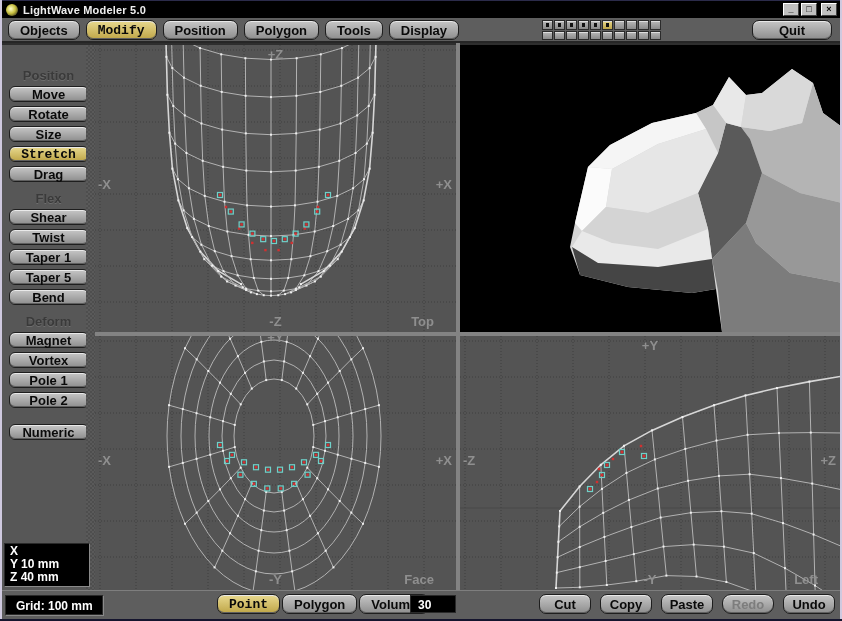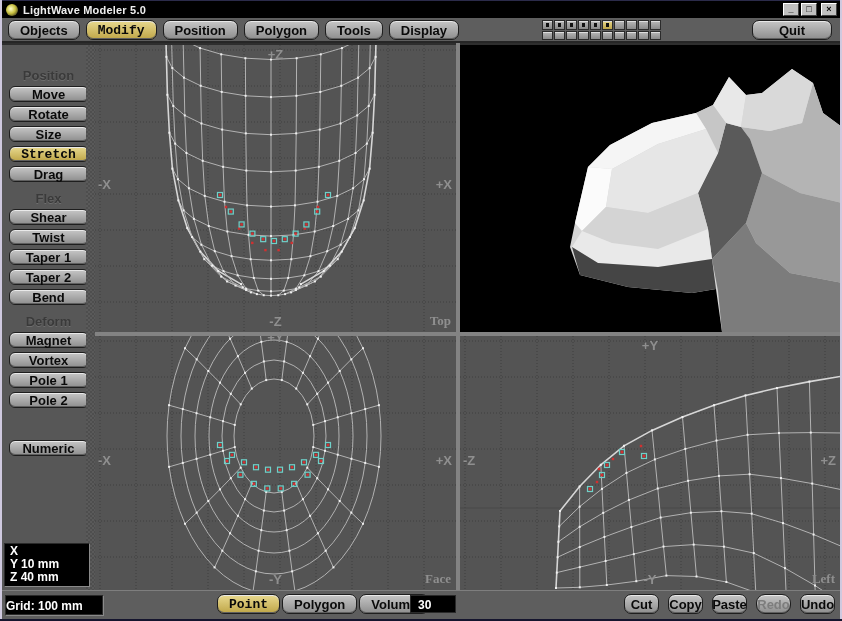--- a/index.html
+++ b/index.html
@@ -47,21 +47,21 @@
   
   .sidebar{position:absolute;left:2px;top:45px;width:93px;height:545px;background:#575757;z-index:10;}
   .sidebar::after{content:"";position:absolute;right:0;top:0;bottom:0;width:9px;
       background:conic-gradient(#4e4e4e 0 25%, #5a5a5a 0 50%, #4e4e4e 0 75%, #5a5a5a 0);
       background-size:4px 4px;}
   #sidebar-body{padding-top:4px;}
   .side-label{margin-top:9px;text-align:center;font-size:13px;font-weight:bold;color:#3a3a3a;
               text-shadow:0 1px 0 #6e6e6e;height:14px;}
   .side-label.first{margin-top:19px;}
   .side-btn{width:80px;height:16px;margin:4px auto 0;font-size:13px;border-radius:6px;}
-  .numeric{margin-top:32px;}
+  .numeric{margin-top:16px;}
 
   
   .coord-box{position:absolute;left:4px;top:543px;width:86px;height:44px;background:#000;
              border:1px solid #8a8a8a;border-left-color:#2a2a2a;border-top-color:#2a2a2a;
              z-index:20;padding:1px 5px;}
   .cline{color:#fff;font-size:12px;font-weight:bold;line-height:13px;white-space:pre;}
 
   
   .vp{position:absolute;background:#545454;overflow:hidden;}
   #vp-top{left:95px;top:45px;width:361px;height:287px;}
@@ -71,33 +71,33 @@
   .div-v{position:absolute;left:456px;top:43px;width:4px;height:547px;background:#838383;}
   .div-h{position:absolute;left:95px;top:332px;width:745px;height:4px;background:#838383;}
   .darkline{position:absolute;left:2px;right:2px;top:43px;height:2px;background:#2e2e2e;}
   .vp svg{position:absolute;left:0;top:0;}
   .axl{position:absolute;font-weight:bold;font-size:13px;color:#8f8f8f;z-index:3;}
   .ax-top{top:2px;left:50%;transform:translateX(-50%);}
   .ax-top.clip{top:-6px;}
   .ax-bottom{bottom:3px;left:50%;transform:translateX(-50%);}
   .ax-left{left:3px;top:46%;}
   .ax-right{right:4px;top:46%;}
-  .corner{bottom:3px;right:5px;font-family:Liberation Serif, serif;}
+  .corner{bottom:3px;right:22px;}
 
   
   .bottombar{position:absolute;left:2px;right:2px;top:590px;height:29px;background:#5e5e5e;
              border-top:1px solid #7e7e7e;z-index:30;}
   .grid-box{position:absolute;left:3px;top:4px;width:98px;height:20px;background:#000;
-            color:#fff;font-size:12px;font-weight:bold;padding:3px 0 0 0;
+            color:#fff;font-size:12px;font-weight:bold;padding:3px 0 0 10px;
             border:1px solid #2a2a2a;box-shadow:1px 1px 0 #8a8a8a;}
   #modes{position:absolute;left:215px;top:3px;display:flex;gap:2px;}
   .valbox{position:absolute;left:408px;top:4px;width:46px;height:18px;background:#000;color:#fff;
           font-size:12px;font-weight:bold;padding:2px 0 0 7px;border:1px solid #2a2a2a;}
   #actions{position:absolute;right:5px;top:3px;display:flex;gap:9px;}
-  #actions .lwb{width:35px;padding:0;}
+  #actions .lwb{width:52px;padding:0;}
   .lwb.dis{color:#7d7d7d;text-shadow:none;border-radius:9px;}
 </style>
 </head>
 <body>
 
 <div class="win">
   <div class="edge-t"></div>
 
   <div class="titlebar">
     <span class="app-icon"></span>
@@ -160,21 +160,21 @@
         <div class="side-label first">Position</div>
         <div class="lwb side-btn">Move</div>
         <div class="lwb side-btn">Rotate</div>
         <div class="lwb side-btn">Size</div>
         <div class="lwb side-btn on">Stretch</div>
         <div class="lwb side-btn">Drag</div>
         <div class="side-label">Flex</div>
         <div class="lwb side-btn">Shear</div>
         <div class="lwb side-btn">Twist</div>
         <div class="lwb side-btn">Taper 1</div>
-        <div class="lwb side-btn">Taper 2</div>
+        <div class="lwb side-btn">Taper 5</div>
         <div class="lwb side-btn">Bend</div>
         <div class="side-label">Deform</div>
         <div class="lwb side-btn">Magnet</div>
         <div class="lwb side-btn">Vortex</div>
         <div class="lwb side-btn">Pole 1</div>
         <div class="lwb side-btn">Pole 2</div>
         <div class="lwb side-btn numeric">Numeric</div>
       </div>
   </div>
 

